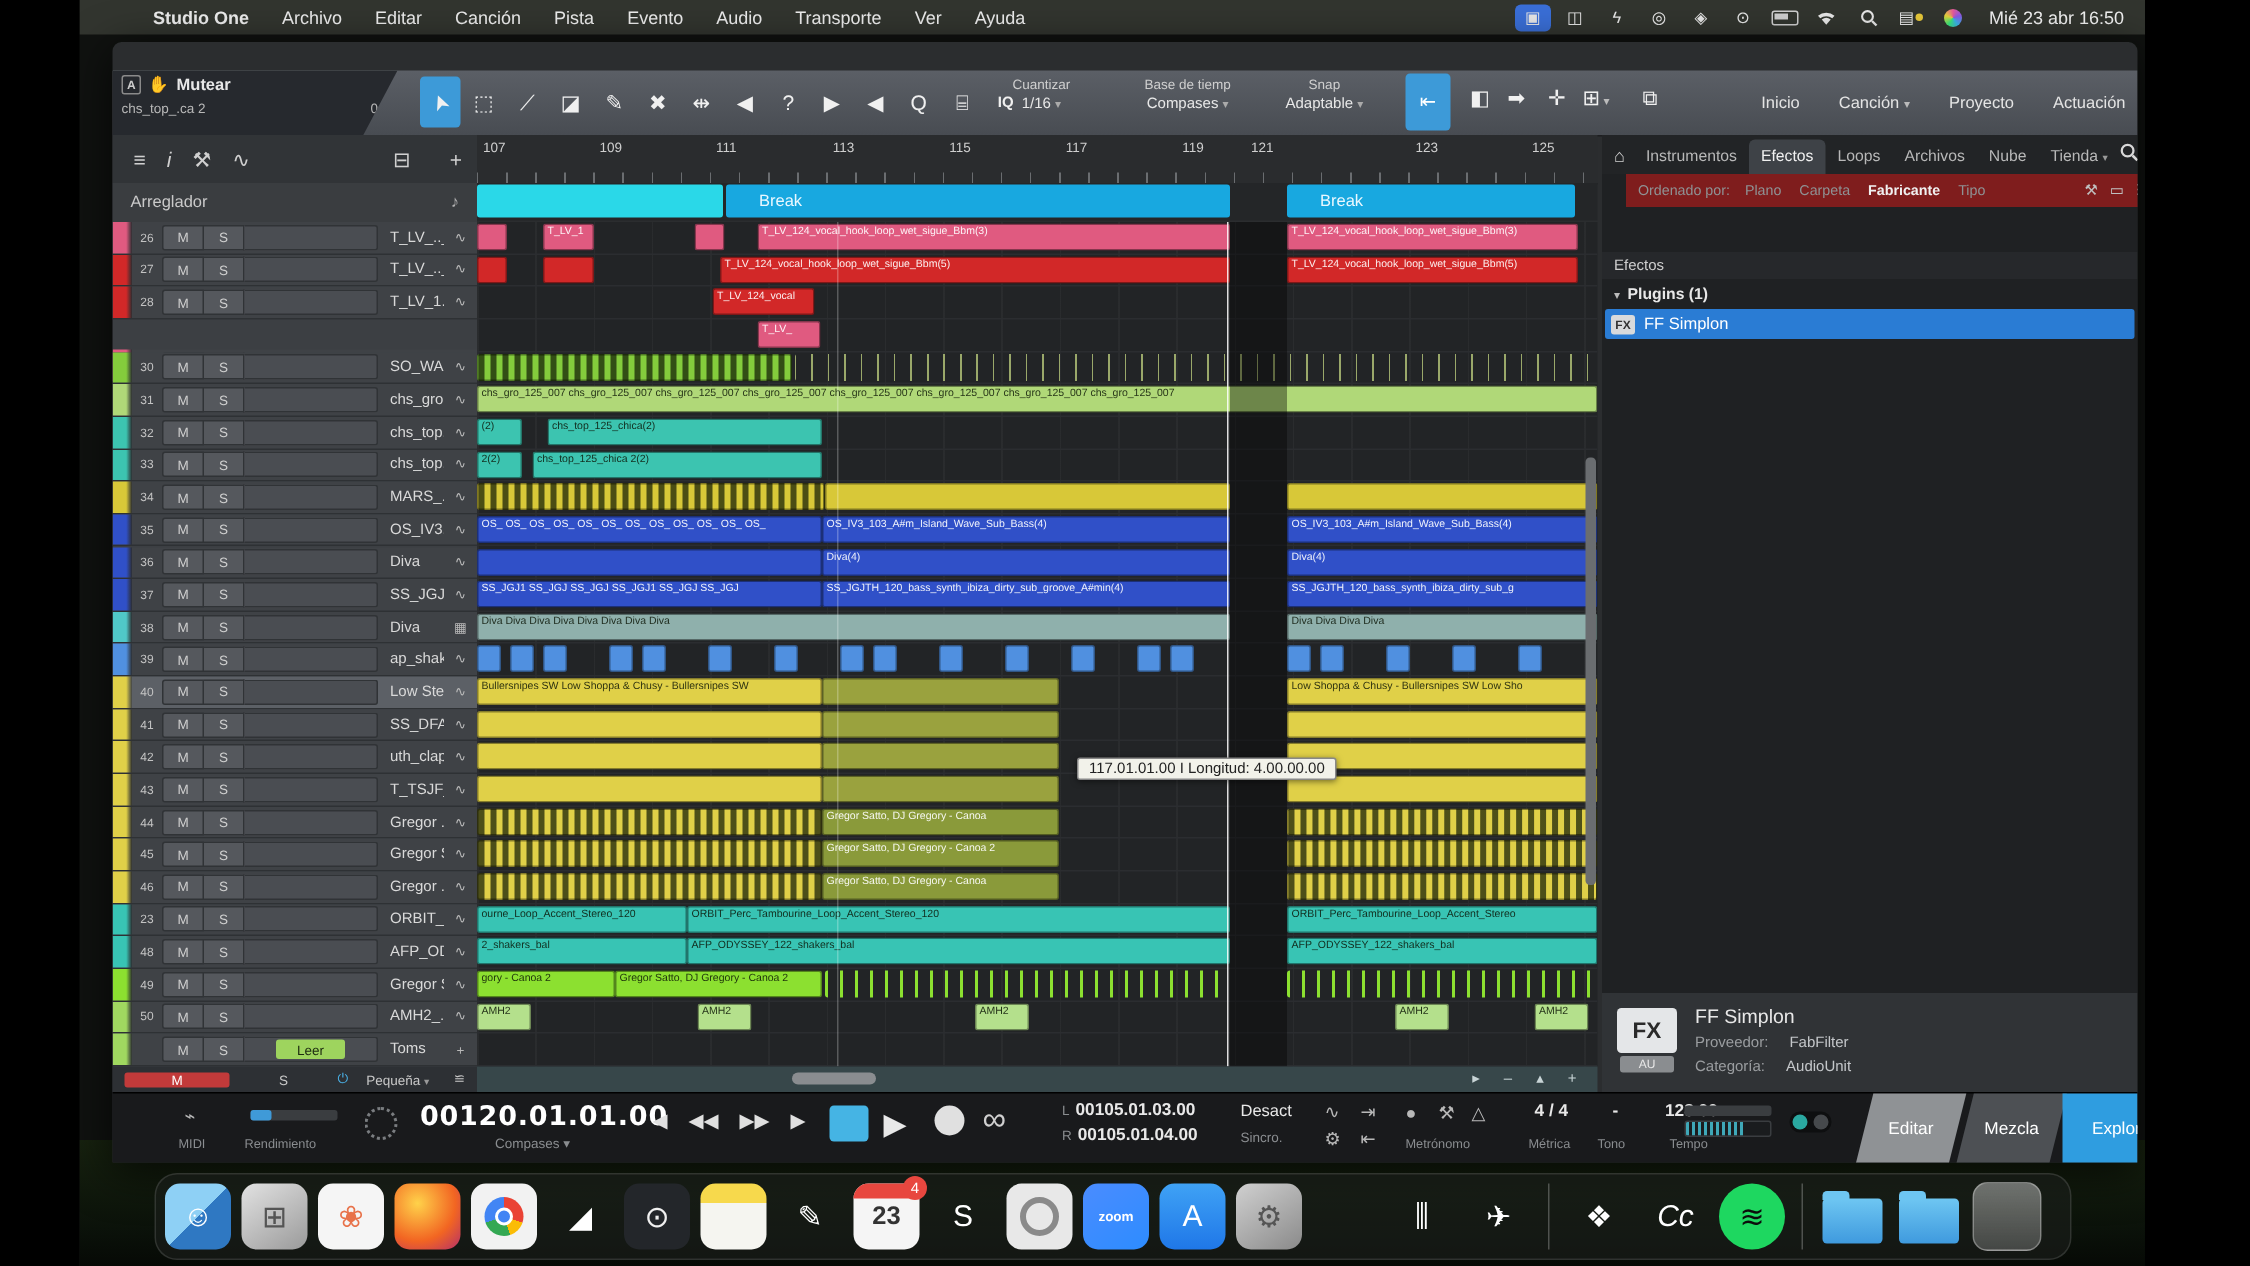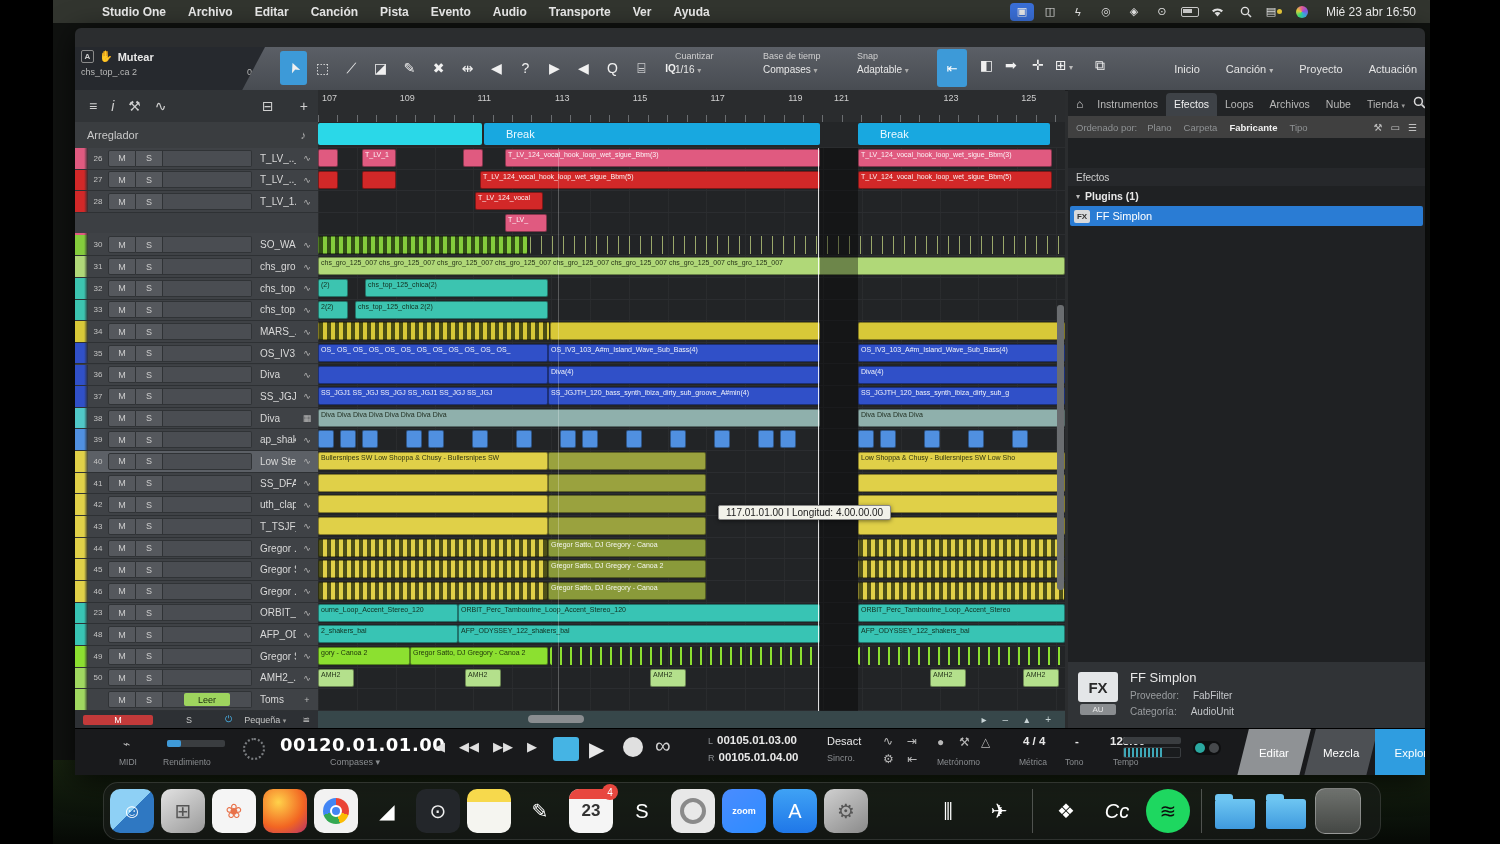--- a/index.html
+++ b/index.html
@@ -5,21 +5,21 @@
   html,body{margin:0;padding:0;background:#000;width:1500px;height:844px;overflow:hidden;
     font-family:"Liberation Sans","DejaVu Sans",sans-serif;-webkit-font-smoothing:antialiased;}
   #screen{position:absolute;left:53px;top:0;width:1377px;height:844px;background:#101210;overflow:hidden;}
   
   #wallpaper{position:absolute;left:0;top:760px;width:1377px;height:84px;
     background:linear-gradient(180deg,#17220f,#0b120a 70%,#060905);}
   
   #menubar{position:absolute;left:0;top:0;width:1377px;height:23px;background:#32352f;
     display:flex;align-items:center;color:#eee;font-size:12px;}
   #menubar .apple{margin-left:38px;font-size:13px;}
-  #menubar .mitem{padding:0 11px;font-weight:bold;}
+  #menubar .mitem{padding:0 11px;}
   #menubar .mitem.strong{font-weight:bold;}
   #mb-right{margin-left:auto;display:flex;align-items:center;margin-right:14px;gap:4px;}
   .statico{width:24px;height:18px;display:flex;align-items:center;justify-content:center;
     color:#e8e8e8;font-size:11px;border-radius:4px;}
   .statico.active{background:#3a6fd8;}
   .statico .dotY{width:5px;height:5px;border-radius:50%;background:#e8c93a;margin-left:1px;}
   .statico .dotC{width:12px;height:12px;border-radius:50%;
     background:conic-gradient(#e85a9a,#8a5ae8,#3ab4e8,#3ae87a,#e8d53a,#e85a9a);}
   .batt{width:16px;height:8px;border:1px solid #cfcfcf;border-radius:2px;position:relative;}
   .batt::after{content:"";position:absolute;left:1px;top:1px;width:9px;height:4px;background:#cfcfcf;}
@@ -41,21 +41,21 @@
   #mutebox .row1{font-size:11px;font-weight:bold;display:flex;gap:5px;align-items:center;}
   #mutebox .row2{font-size:9px;color:#b8b8b8;display:flex;justify-content:space-between;margin-top:4px;}
   #mutebox .chip{width:11px;height:11px;border:1px solid #8a8a8a;border-radius:2px;font-size:8px;
     display:flex;align-items:center;justify-content:center;color:#ccc;}
   #tools{position:absolute;left:205px;top:4px;display:flex;gap:2px;}
   .tool{width:27px;height:34px;display:flex;align-items:center;justify-content:center;
     color:#f0f0f0;font-size:14px;border-radius:3px;}
   .tool.active{background:#3d9ad8;}
   .tool .rot{display:inline-block;transform:rotate(-112deg);}
   .tool.small{font-size:10px;font-weight:bold;}
-  .tbgroup{position:absolute;top:4px;height:34px;color:#d8d8d8;}
+  .tbgroup{position:absolute;top:4px;height:34px;color:#d8d8d8;text-align:center;}
   .tbgroup .lab{font-size:9px;color:#cfcfcf;}
   .tbgroup .val{font-size:10px;color:#e8e8e8;margin-top:3px;}
   .tbgroup .val .dd{color:#aaa;font-size:8px;}
   #tb-autoscroll{position:absolute;left:862px;top:2px;width:30px;height:38px;background:#3d9ad8;
     border-radius:3px;color:#fff;display:flex;align-items:center;justify-content:center;font-size:13px;}
   .tb-ico{position:absolute;top:10px;color:#f0f0f0;font-size:14px;}
   #tb-pages{position:absolute;right:8px;top:0;height:43px;display:flex;align-items:center;gap:26px;
     color:#e4e4e4;font-size:11px;}
   #tb-pages .dd{font-size:8px;color:#bbb;}
   
@@ -124,21 +124,21 @@
   #arr-footer .zicons{margin-left:auto;margin-right:14px;display:flex;gap:16px;color:#c8d4d6;font-size:10px;}
   
   #browser{position:absolute;left:993px;top:62px;width:357px;height:638px;background:#1f2123;}
   #br-tabs{position:absolute;left:0;top:0;width:100%;height:26px;background:#222426;display:flex;
     align-items:flex-end;color:#b8b8b8;font-size:10.5px;}
   #br-tabs .home{margin:0 6px 5px 8px;font-size:12px;color:#cfcfcf;}
   .brtab{padding:5px 8px 6px;white-space:nowrap;}
   .brtab.active{background:#3e4247;border-radius:4px 4px 0 0;color:#f0f0f0;}
   .brtab .dd{font-size:7px;color:#999;}
   #br-tabs .srch{margin-left:auto;margin-right:8px;margin-bottom:5px;}
-  #br-sort{position:absolute;left:0;top:26px;width:100%;height:22px;background:#404040;display:flex;
+  #br-sort{position:absolute;left:16px;top:26px;width:100%;height:22px;background:#7f1d1d;display:flex;
     align-items:center;color:#8f9294;font-size:9.5px;gap:10px;}
   #br-sort .lab{margin-left:8px;}
   #br-sort .opt.active{color:#f0f0f0;font-weight:bold;}
   #br-sort .icons{margin-left:auto;margin-right:8px;display:flex;gap:8px;color:#c0c0c0;font-size:10px;}
   #br-search{position:absolute;left:6px;top:52px;width:345px;height:20px;background:#141618;
     border:1px solid #0c0d0e;border-radius:3px;color:#e4e4e4;font-size:11px;display:flex;align-items:center;}
   #br-search .q{flex:1;text-align:center;}
   #br-search .ic{color:#9a9a9a;margin-right:7px;font-size:10px;}
   #br-sec{position:absolute;left:0;top:78px;width:100%;height:18px;color:#cfcfcf;font-size:10px;
     display:flex;align-items:center;background:#26282b;}

